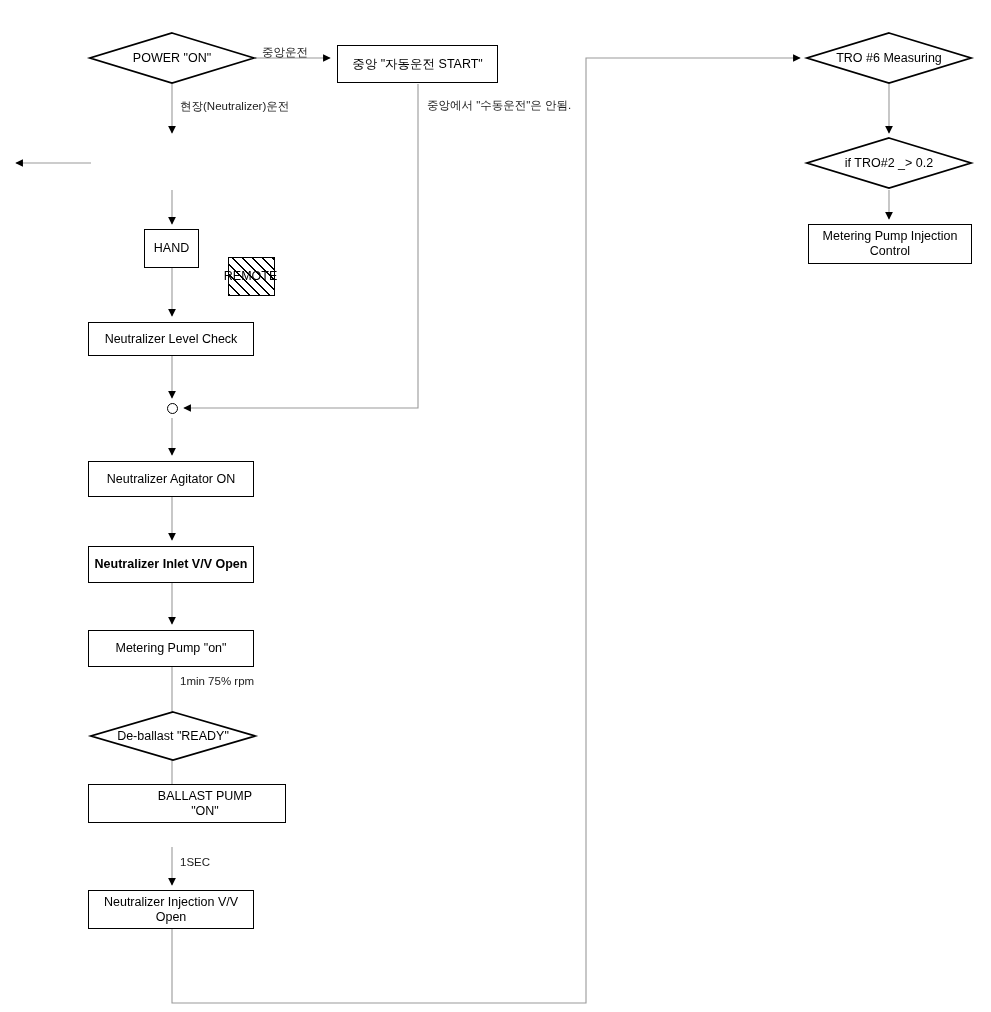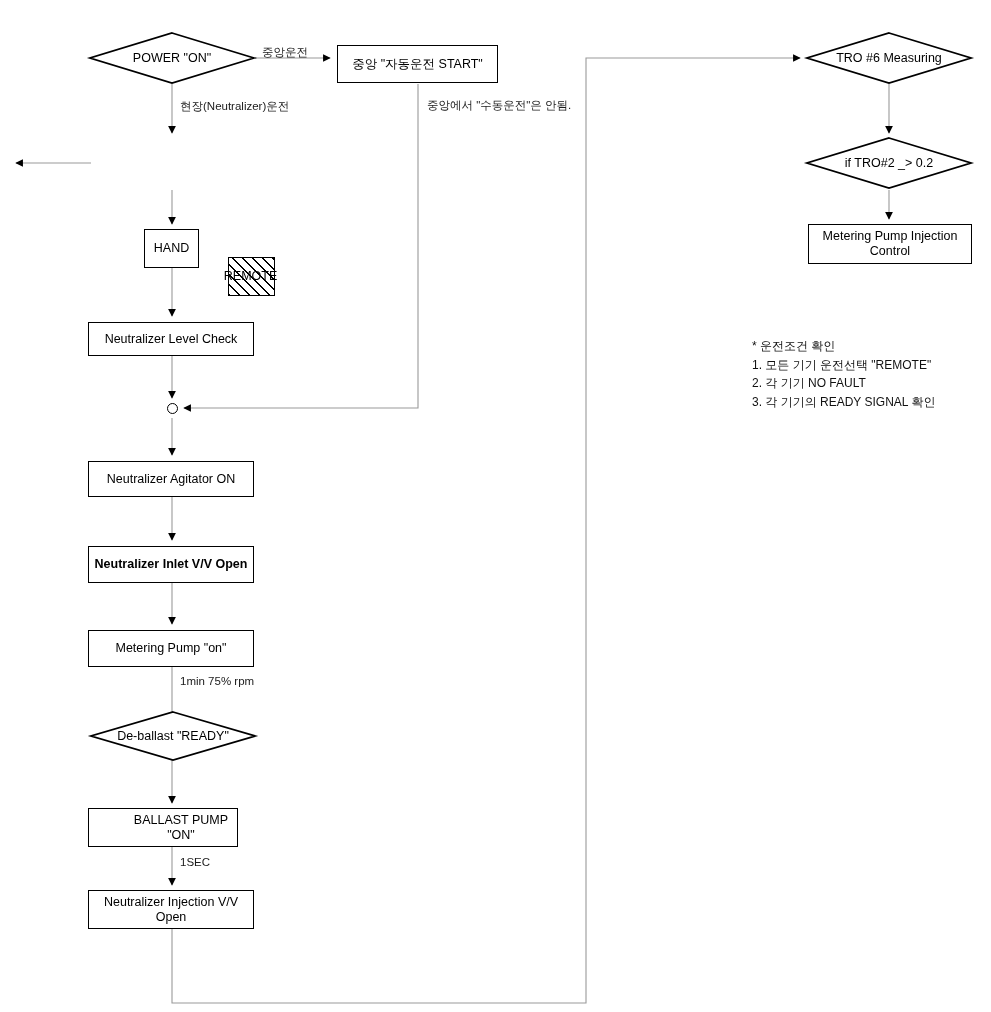--- a/index.html
+++ b/index.html
@@ -189,21 +189,21 @@
     <span>Metering Pump "on"</span>
   </div>
 
   <div class="decision-wrap" style="left:90px; top:711px; width:166px; height:50px;">
     <svg width="166" height="50" viewBox="0 0 166 50">
       <polygon points="83,1 165,25 83,49 1,25" fill="#ffffff" stroke="#000000" stroke-width="1.8"></polygon>
     </svg>
     <div class="decision-label">De-ballast "READY"</div>
   </div>
 
-  <div class="node process" style="left:88px; top:808px; width:150px; height:39px;padding-left:36px;">
+  <div class="node process" style="left:88px; top:784px; width:198px; height:39px;padding-left:36px;">
     <span>BALLAST PUMP
 "ON"</span>
   </div>
 
   <div class="node process" style="left:88px; top:890px; width:166px; height:39px;">
     <span>Neutralizer Injection  V/V
 Open</span>
   </div>
 
   <div class="decision-wrap" style="left:806px; top:32px; width:166px; height:52px;">
@@ -228,18 +228,14 @@
   <div class="edge-label" style="left:262px; top:45px;">중앙운전</div>
 
   <div class="edge-label" style="left:180px; top:99px;">현장(Neutralizer)운전</div>
 
   <div class="edge-label" style="left:427px; top:98px;">중앙에서 "수동운전"은 안됨.</div>
 
   <div class="edge-label" style="left:180px; top:675px;">1min 75% rpm</div>
 
   <div class="edge-label" style="left:180px; top:856px;">1SEC</div>
 
-  <div class="note-block" style="left:752px; top:337px; width:230px;">* 운전조건 확인
-1. 모든 기기 운전선택 "REMOTE"
-2. 각 기기 NO FAULT
-3. 각 기기의 READY SIGNAL 확인</div>
 
 </div>
 
 </body></html>

